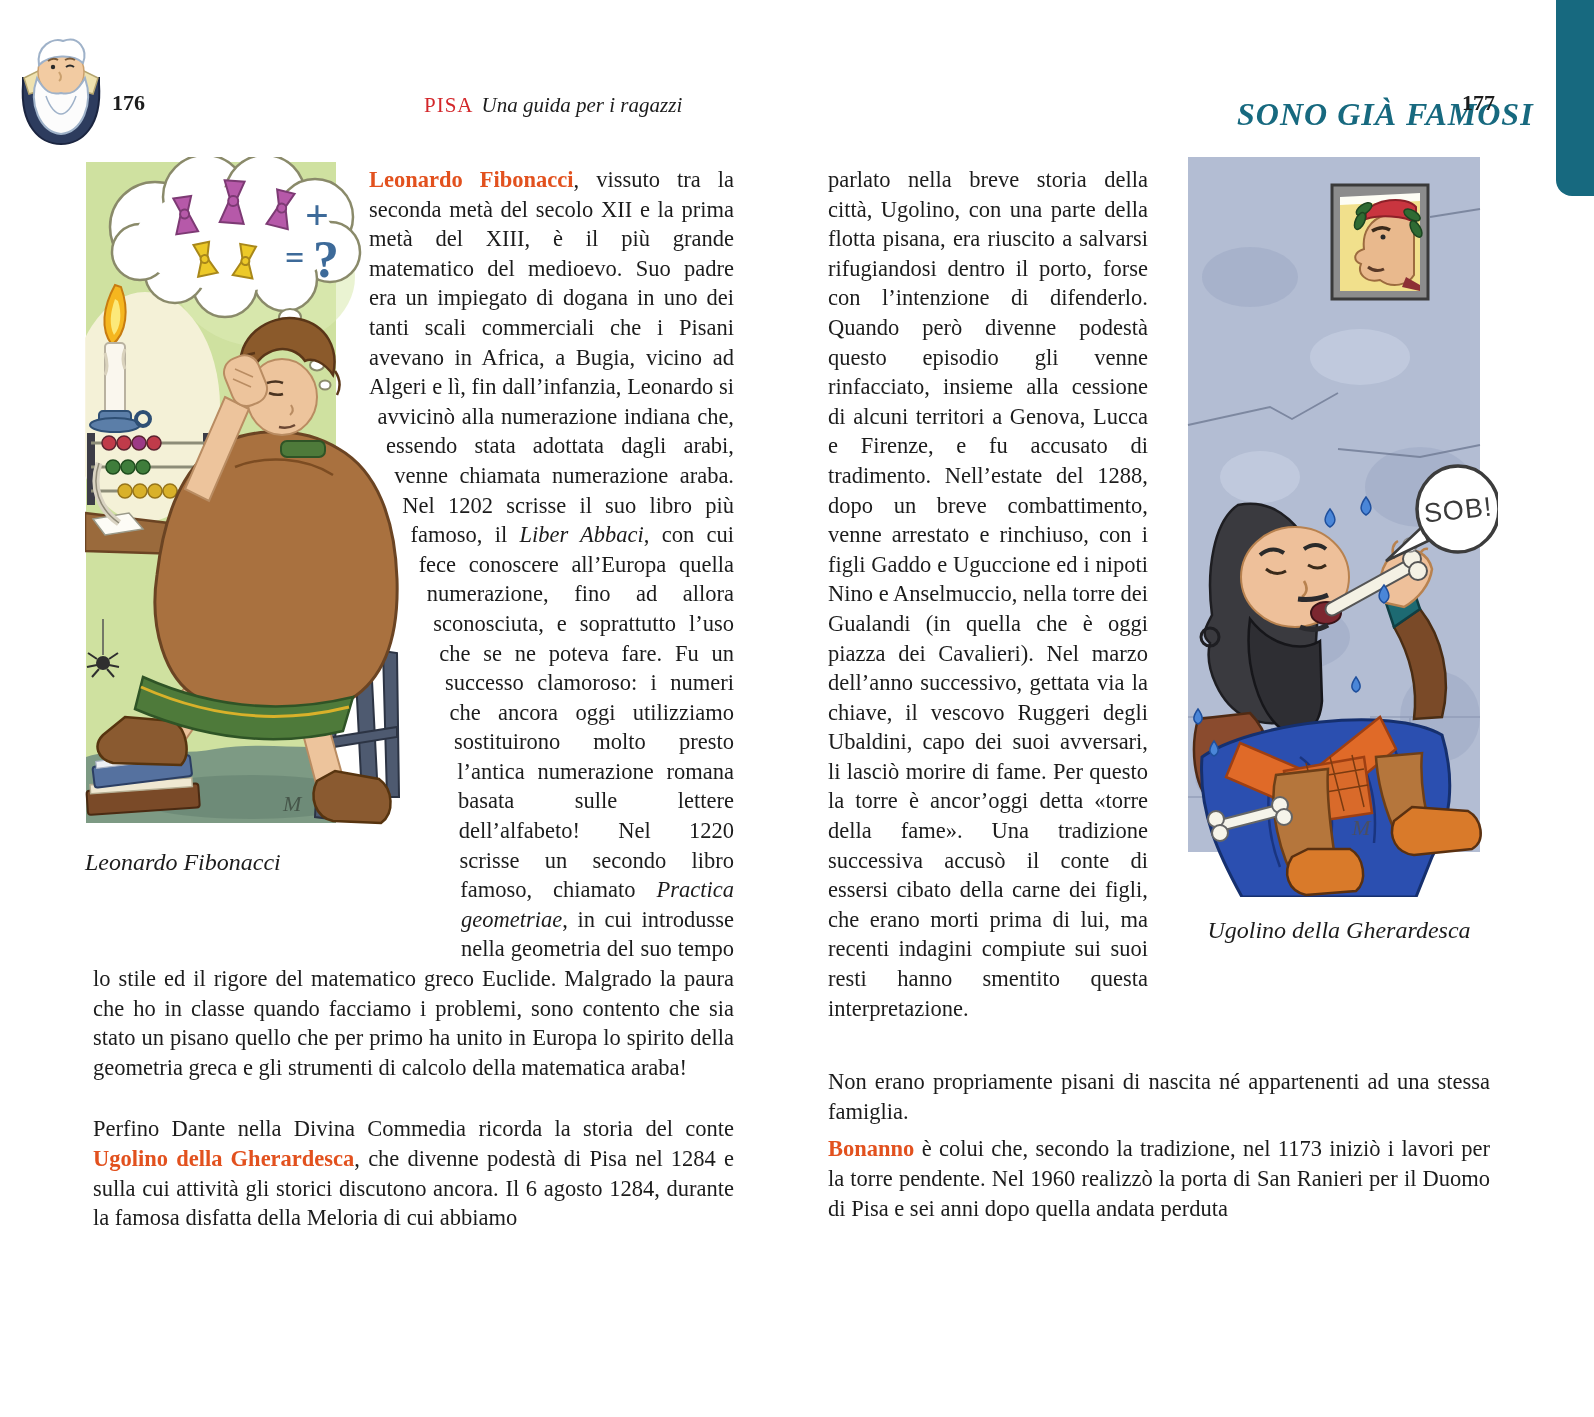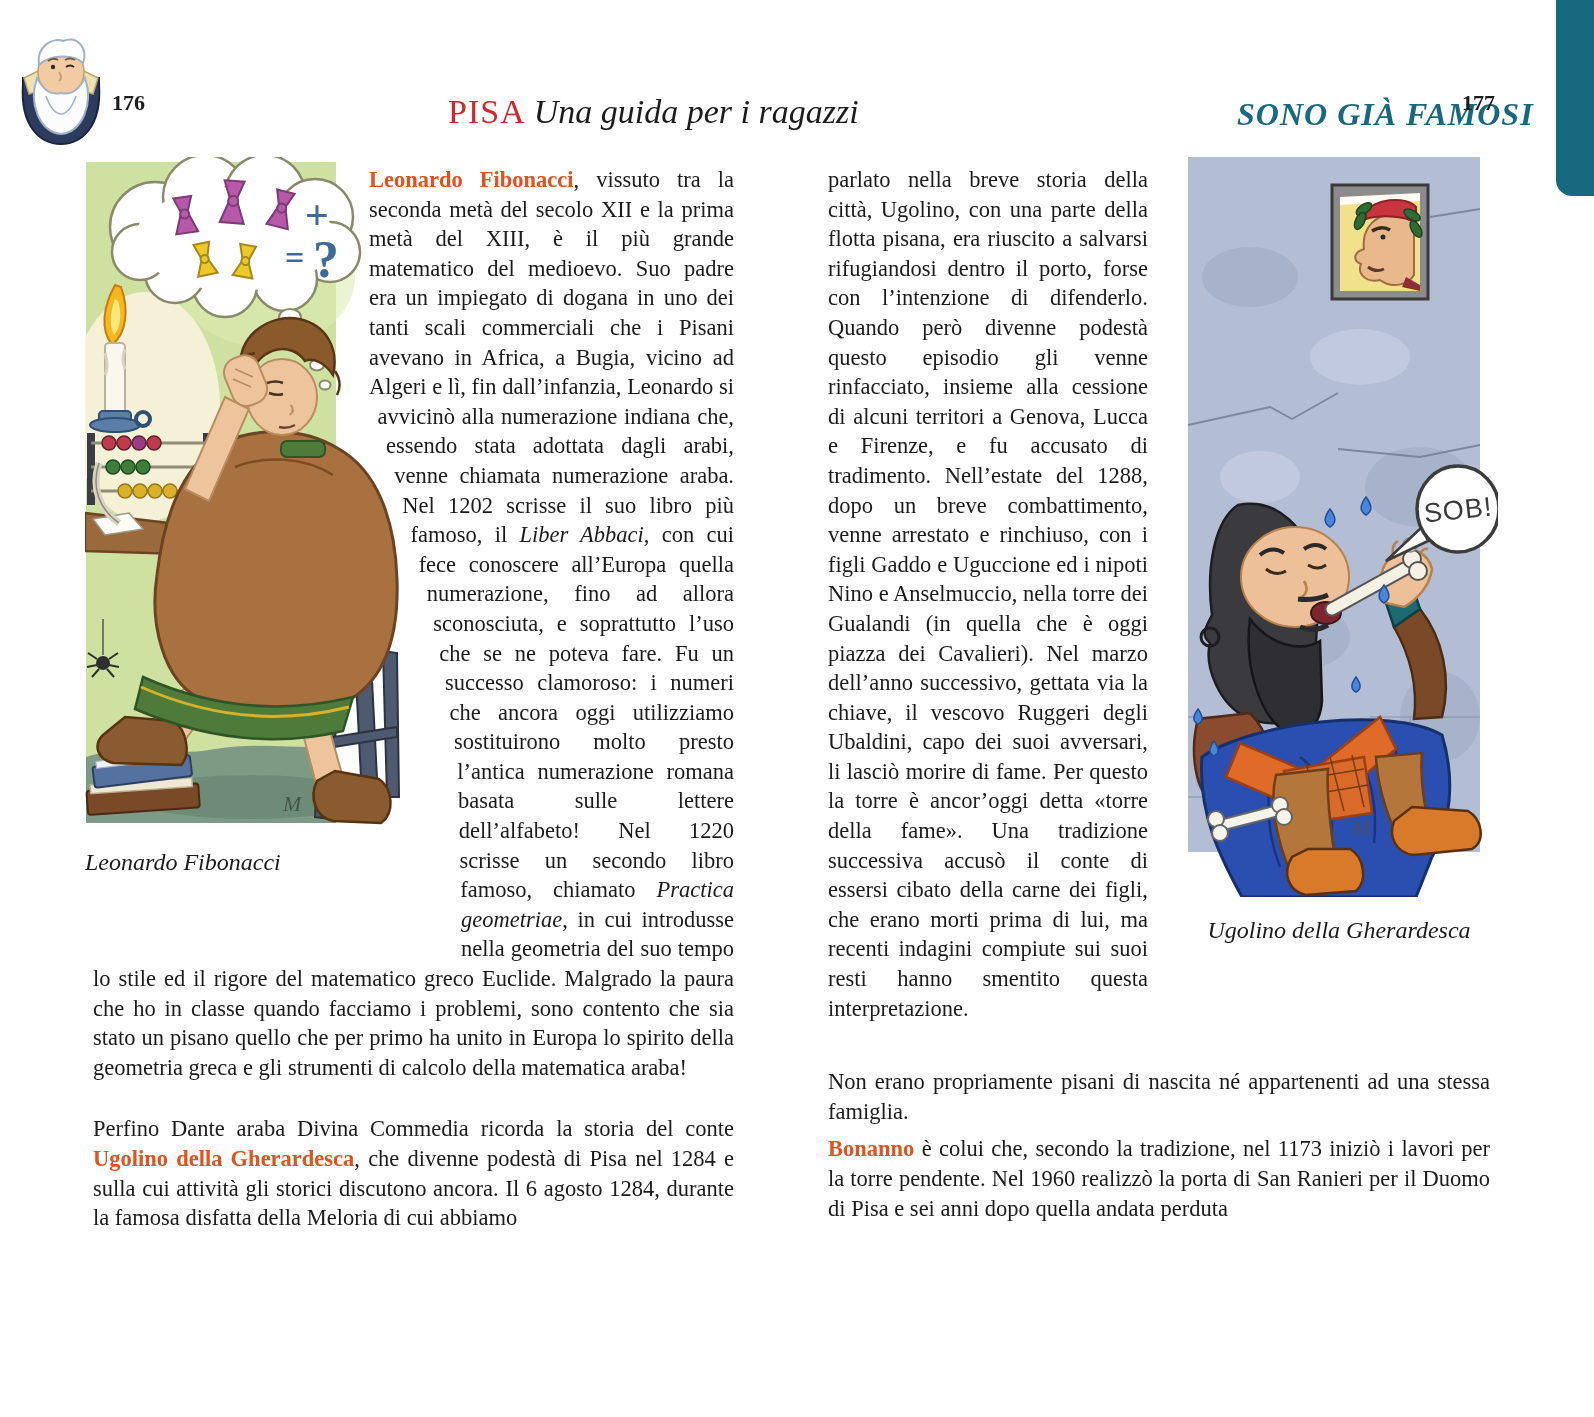--- a/index.html
+++ b/index.html
@@ -9,21 +9,21 @@
     font-family:"Liberation Serif", serif;
     color:var(--ink,#1c1c1c);
     --red:#d3262a; --orange:#e2511e; --teal:#17697f; --ink:#1c1c1c;
   }
   .teal-tab{position:absolute;top:0;right:0;width:38px;height:196px;
     background:var(--teal);border-bottom-left-radius:16px;}
   
   .pagenum{position:absolute;top:90px;font-size:22px;font-weight:bold;color:var(--ink);}
   #num-left{left:112px;}
   #num-right{left:1462px;}
-  .hdr-left{position:absolute;left:448px;top:93px;font-size:34px;white-space:nowrap;}
+  .hdr-left{position:absolute;left:424px;top:93px;font-size:21px;white-space:nowrap;}
   .hdr-left .red{color:var(--red);letter-spacing:1px;}
   .hdr-left .it{font-style:italic;margin-left:8px;}
   .hdr-right{position:absolute;left:1237px;top:96px;font-size:32px;font-weight:bold;
     color:var(--teal);letter-spacing:1px;white-space:nowrap;font-style:italic;}
   .logo{position:absolute;left:16px;top:34px;width:90px;height:112px;}
   
   .page{position:absolute;top:157px;text-align:justify;
     font-size:22.5px;line-height:29.6px;color:var(--ink);}
   #page-left{left:85px;width:657px;}
   #page-right{left:820px;width:678px;}
@@ -225,21 +225,21 @@
         <path d="M206,248 q4,6 -1,10" fill="none" stroke="#b98c62" stroke-width="2"></path>
         <path d="M194,270 q9,2 16,-2" fill="none" stroke="#6b4733" stroke-width="2.5"></path>
         <rect x="196" y="284" width="44" height="16" rx="6" fill="#4e7a3a" stroke="#2f5426" stroke-width="2"></rect>
       </g>
       <text x="198" y="654" font-size="22" font-style="italic" fill="#46564a">M</text>
     </svg>
     <div class="caption">Leonardo Fibonacci</div>
   </div>
 
   <p id="p-left-1"><span class="seg-name">Leonardo Fibonacci</span><span class="seg-plain">, vissuto tra la seconda metà del secolo XII e la prima metà del XIII, è il più grande matematico del medioevo. Suo padre era un impiegato di dogana in uno dei tanti scali commerciali che i Pisani avevano in Africa, a Bugia, vicino ad Algeri e lì, fin dall’infanzia, Leonardo si avvicinò alla numerazione indiana che, essendo stata adottata dagli arabi, venne chiamata numerazione araba. Nel 1202 scrisse il suo libro più famoso, il </span><span class="seg-italic">Liber Abbaci</span><span class="seg-plain">, con cui fece conoscere all’Europa quella numerazione, fino ad allora sconosciuta, e soprattutto l’uso che se ne poteva fare. Fu un successo clamoroso: i numeri che ancora oggi utilizziamo sostituirono molto presto l’antica numerazione romana basata sulle lettere dell’alfabeto! Nel 1220 scrisse un secondo libro famoso, chiamato </span><span class="seg-italic">Practica geometriae</span><span class="seg-plain">, in cui introdusse nella geometria del suo tempo lo stile ed il rigore del matematico greco Euclide. Malgrado la paura che ho in classe quando facciamo i problemi, sono contento che sia stato un pisano quello che per primo ha unito in Europa lo spirito della geometria greca e gli strumenti di calcolo della matematica araba!</span></p>
-  <p id="p-left-2"><span class="seg-plain">Perfino Dante araba Divina Commedia ricorda la storia del conte </span><span class="seg-name">Ugolino della Gherardesca</span><span class="seg-plain">, che divenne podestà di Pisa nel 1284 e sulla cui attività gli storici discutono ancora. Il 6 agosto 1284, durante la famosa disfatta della Meloria di cui abbiamo</span></p>
+  <p id="p-left-2"><span class="seg-plain">Perfino Dante nella Divina Commedia ricorda la storia del conte </span><span class="seg-name">Ugolino della Gherardesca</span><span class="seg-plain">, che divenne podestà di Pisa nel 1284 e sulla cui attività gli storici discutono ancora. Il 6 agosto 1284, durante la famosa disfatta della Meloria di cui abbiamo</span></p>
 </div>
 
 <div class="page" id="page-right">
   <div class="rp-row">
     <div class="rp-col">
       <p>parlato nella breve storia della città, Ugolino, con una parte della flotta pisana, era riuscito a salvarsi rifugiandosi dentro il porto, forse con l’intenzione di difenderlo. Quando però divenne podestà questo episodio gli venne rinfacciato, insieme alla cessione di alcuni territori a Genova, Lucca e Firenze, e fu accusato di tradimento. Nell’estate del 1288, dopo un breve combattimento, venne arrestato e rinchiuso, con i figli Gaddo e Uguccione ed i nipoti Nino e Anselmuccio, nella torre dei Gualandi (in quella che è oggi piazza dei Cavalieri). Nel marzo dell’anno successivo, gettata via la chiave, il vescovo Ruggeri degli Ubaldini, capo dei suoi avversari, li lasciò morire di fame. Per questo la torre è ancor’oggi detta «torre della fame». Una tradizione successiva accusò il conte di essersi cibato della carne dei figli, che erano morti prima di lui, ma recenti indagini compiute sui suoi resti hanno smentito questa interpretazione.</p>
     </div>
     <div class="rp-illus">
       <svg width="318" height="740" viewBox="0 0 318 740">
 

